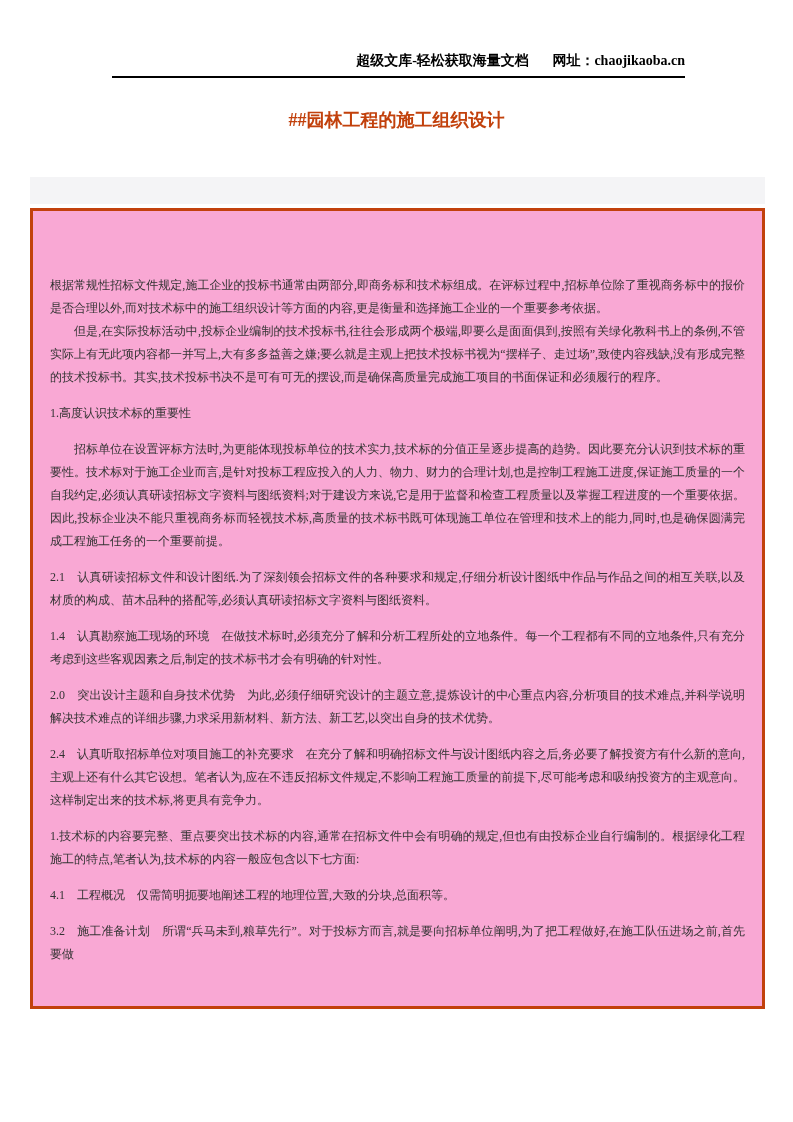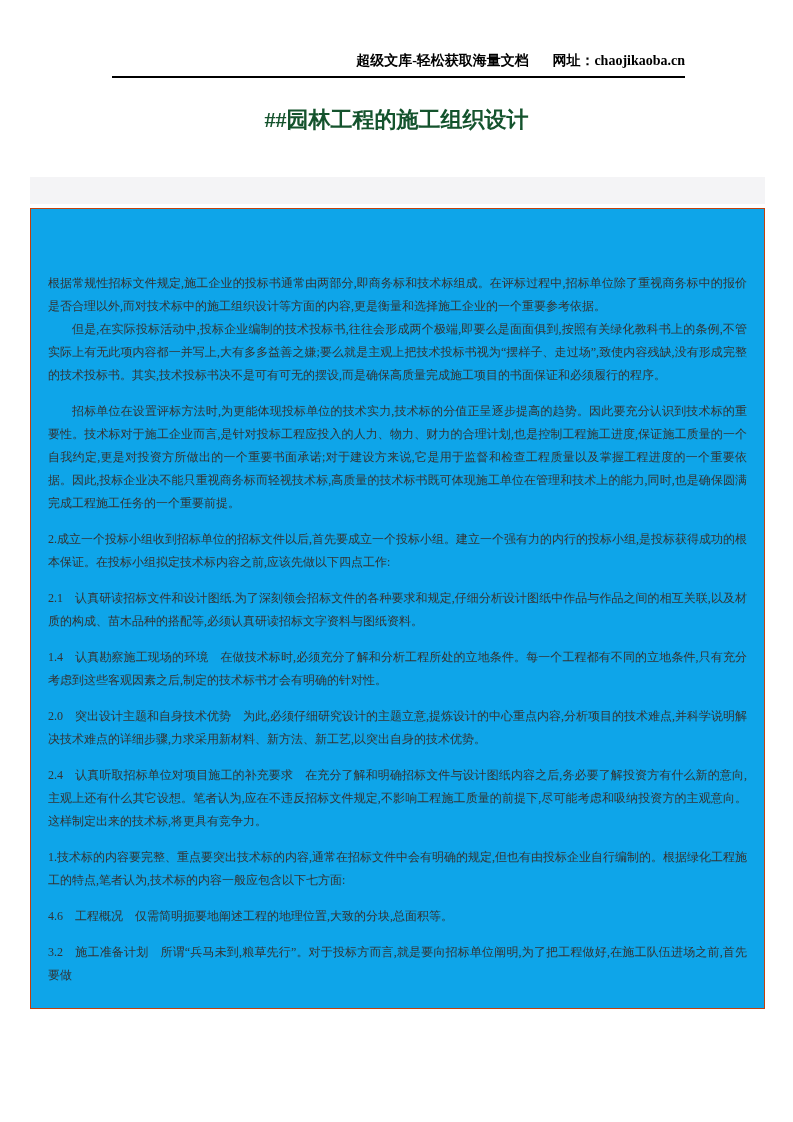--- a/index.html
+++ b/index.html
@@ -26,42 +26,42 @@
     white-space: nowrap;
   }
   .page-header .site-url { margin-left: 20px; }
   .doc-title {
     position: absolute;
     left: 0;
     top: 106px;
     width: 793px;
     margin: 0;
     text-align: center;
-    font-size: 22px;
+    font-size: 18px;
     font-weight: bold;
-    color: #14532d;
+    color: #c2410c;
     line-height: 28px;
   }
   .gray-band {
     position: absolute;
     left: 30px;
     top: 177px;
     width: 735px;
     height: 27px;
     background: #f4f4f6;
   }
   .content-box {
     position: absolute;
     left: 30px;
     top: 208px;
     width: 735px;
     height: 801px;
     box-sizing: border-box;
-    border: 1px solid #c2410c;
-    background: #0ea5e9;
+    border: 3px solid #c2410c;
+    background: #f9a8d4;
     padding: 63px 17px 0 17px;
     overflow: hidden;
     font-size: 12px;
     line-height: 23px;
     color: #333333;
     text-align: justify;
   }
   .content-box p { margin: 0 0 13px 0; }
   .content-box p.flow-first { margin-bottom: 0; }
   .content-box p.indent { text-indent: 2em; }
@@ -78,26 +78,26 @@
   </div>
 
   <h1 class="doc-title">##园林工程的施工组织设计</h1>
 
   <div class="gray-band"></div>
 
   <div class="content-box">
     <p class="flow-first">根据常规性招标文件规定,施工企业的投标书通常由两部分,即商务标和技术标组成。在评标过程中,招标单位除了重视商务标中的报价是否合理以外,而对技术标中的施工组织设计等方面的内容,更是衡量和选择施工企业的一个重要参考依据。</p>
     <p class="indent">但是,在实际投标活动中,投标企业编制的技术投标书,往往会形成两个极端,即要么是面面俱到,按照有关绿化教科书上的条例,不管实际上有无此项内容都一并写上,大有多多益善之嫌;要么就是主观上把技术投标书视为“摆样子、走过场”,致使内容残缺,没有形成完整的技术投标书。其实,技术投标书决不是可有可无的摆设,而是确保高质量完成施工项目的书面保证和必须履行的程序。</p>
 
-    <p class="indent">招标单位在设置评标方法时,为更能体现投标单位的技术实力,技术标的分值正呈逐步提高的趋势。因此要充分认识到技术标的重要性。技术标对于施工企业而言,是针对投标工程应投入的人力、物力、财力的合理计划,也是控制工程施工进度,保证施工质量的一个自我约定,更是对投资方所做出的一个重要书面承诺;对于建设方来说,它是用于监督和检查工程质量以及掌握工程进度的一个重要依据。因此,投标企业决不能只重视商务标而轻视技术标,高质量的技术标书既可体现施工单位在管理和技术上的能力,同时,也是确保圆满完成工程施工任务的一个重要前提。</p>
+    <p class="heading">1.高度认识技术标的重要性</p>
+    <p class="indent">招标单位在设置评标方法时,为更能体现投标单位的技术实力,技术标的分值正呈逐步提高的趋势。因此要充分认识到技术标的重要性。技术标对于施工企业而言,是针对投标工程应投入的人力、物力、财力的合理计划,也是控制工程施工进度,保证施工质量的一个自我约定,必须认真研读招标文字资料与图纸资料;对于建设方来说,它是用于监督和检查工程质量以及掌握工程进度的一个重要依据。因此,投标企业决不能只重视商务标而轻视技术标,高质量的技术标书既可体现施工单位在管理和技术上的能力,同时,也是确保圆满完成工程施工任务的一个重要前提。</p>
 
-    <p>2.成立一个投标小组收到招标单位的招标文件以后,首先要成立一个投标小组。建立一个强有力的内行的投标小组,是投标获得成功的根本保证。在投标小组拟定技术标内容之前,应该先做以下四点工作:</p>
     <p>2.1　认真研读招标文件和设计图纸.为了深刻领会招标文件的各种要求和规定,仔细分析设计图纸中作品与作品之间的相互关联,以及材质的构成、苗木品种的搭配等,必须认真研读招标文字资料与图纸资料。</p>
     <p>1.4　认真勘察施工现场的环境　在做技术标时,必须充分了解和分析工程所处的立地条件。每一个工程都有不同的立地条件,只有充分考虑到这些客观因素之后,制定的技术标书才会有明确的针对性。</p>
     <p>2.0　突出设计主题和自身技术优势　为此,必须仔细研究设计的主题立意,提炼设计的中心重点内容,分析项目的技术难点,并科学说明解决技术难点的详细步骤,力求采用新材料、新方法、新工艺,以突出自身的技术优势。</p>
     <p>2.4　认真听取招标单位对项目施工的补充要求　在充分了解和明确招标文件与设计图纸内容之后,务必要了解投资方有什么新的意向,主观上还有什么其它设想。笔者认为,应在不违反招标文件规定,不影响工程施工质量的前提下,尽可能考虑和吸纳投资方的主观意向。这样制定出来的技术标,将更具有竞争力。</p>
 
     <p>1.技术标的内容要完整、重点要突出技术标的内容,通常在招标文件中会有明确的规定,但也有由投标企业自行编制的。根据绿化工程施工的特点,笔者认为,技术标的内容一般应包含以下七方面:</p>
-    <p>4.6　工程概况　仅需简明扼要地阐述工程的地理位置,大致的分块,总面积等。</p>
+    <p>4.1　工程概况　仅需简明扼要地阐述工程的地理位置,大致的分块,总面积等。</p>
     <p>3.2　施工准备计划　所谓“兵马未到,粮草先行”。对于投标方而言,就是要向招标单位阐明,为了把工程做好,在施工队伍进场之前,首先要做</p>
   </div>
 
 </div>
 
 </body></html>

